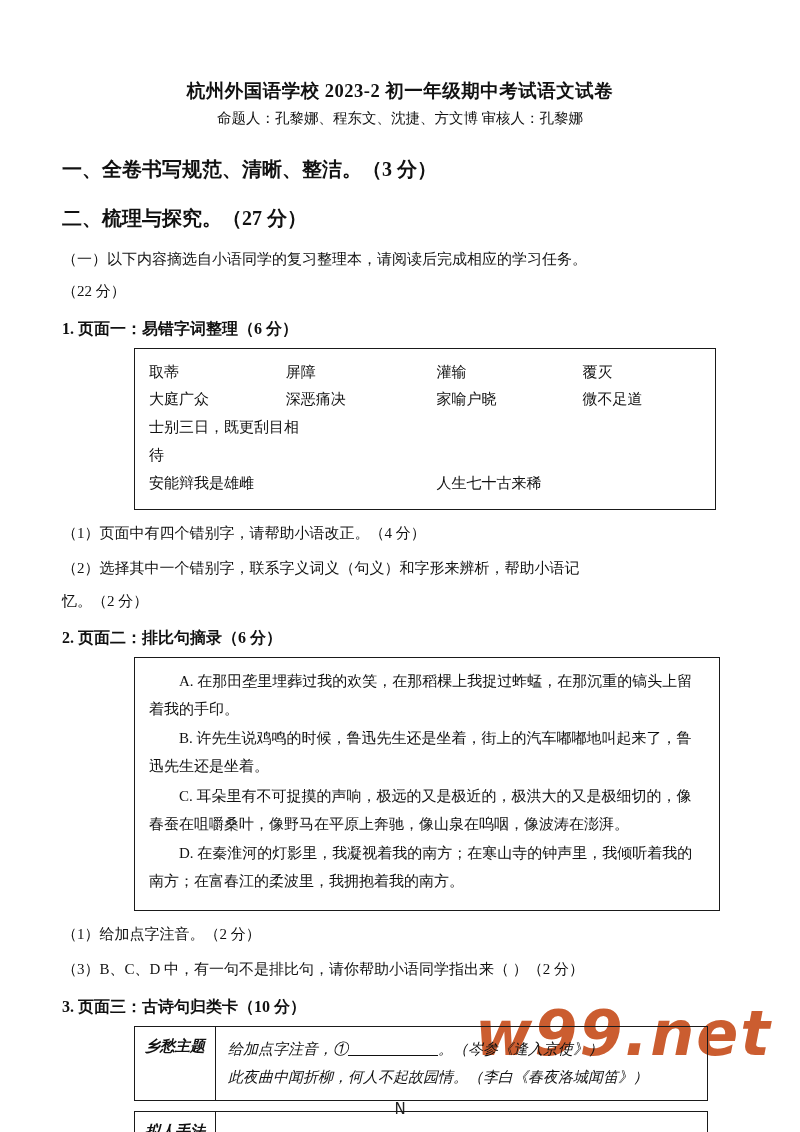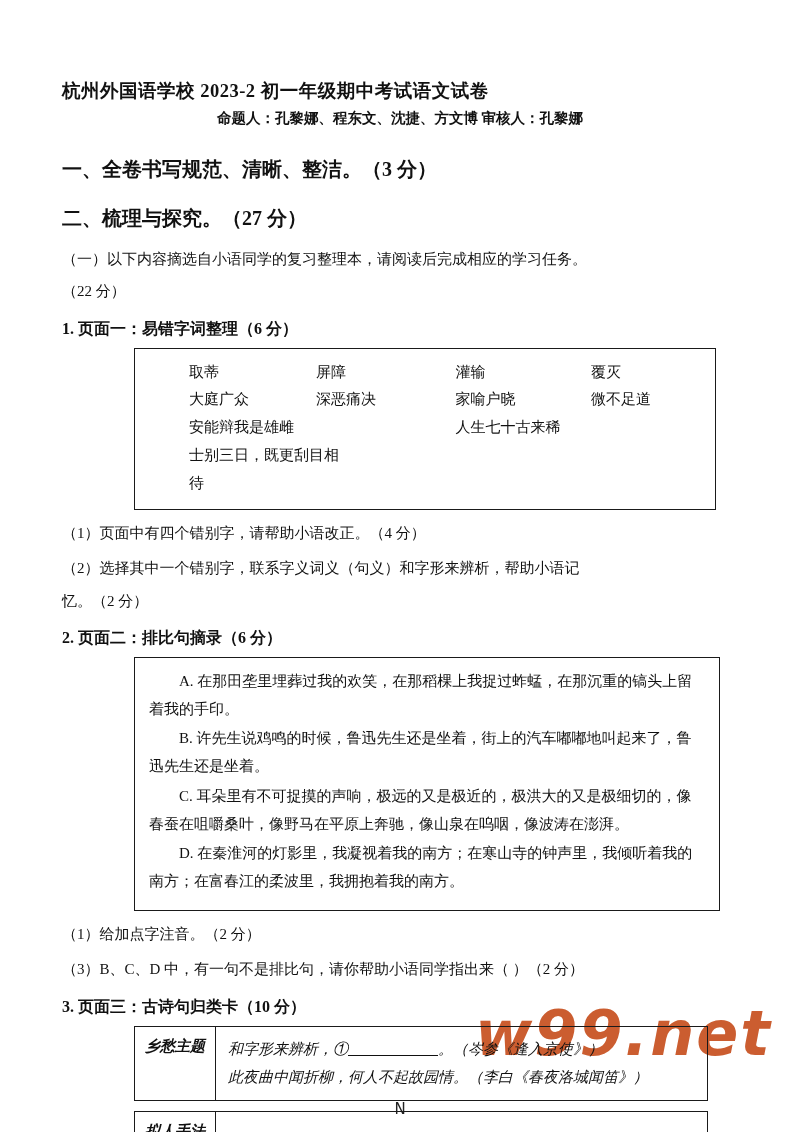--- a/index.html
+++ b/index.html
@@ -33,30 +33,30 @@
     color: #c2410c;
     letter-spacing: 2px;
     opacity: 0.85;
     pointer-events: none;
     user-select: none;
     z-index: 0;
   }
   .content { position: relative; z-index: 2; }
 
   .doc-title {
-    text-align: left;
+    text-align: center;
     font-size: 18.5px;
     font-weight: 700;
     letter-spacing: 0.5px;
     margin: 18px 0 6px 0;
   }
   .doc-subtitle {
     text-align: center;
     font-size: 14.5px;
-    font-weight: 700;
+    font-weight: 400;
     margin-bottom: 28px;
   }
   .sec-head {
     font-size: 20px;
     font-weight: 700;
     margin: 22px 0 14px 0;
   }
   .para {
     font-size: 15px;
     line-height: 1.75;
@@ -73,21 +73,21 @@
     margin: 6px 0 10px 0;
     font-size: 15px;
     line-height: 1.85;
   }
   .box.indent-left { margin-left: 72px; margin-right: 22px; }
   .box.wide { margin-left: 72px; margin-right: 18px; }
 
   .wordgrid {
     display: block;
   }
-  .wordrow { display: flex; margin-left: 40px; }
+  .wordrow { display: flex; }
   .wordrow span { display: inline-block; }
   .w1 { width: 150px; }
   .w2 { width: 165px; }
   .w3 { width: 160px; }
   .w4 { width: 130px; font-family: Liberation Serif, serif; }
 
   .pp { margin: 0 0 2px 0; text-indent: 2em; }
   .sub {
     font-size: 15px;
     line-height: 1.8;
@@ -158,27 +158,27 @@
           <span class="w3">灌输</span>
           <span class="w4">覆灭</span>
         </div>
         <div class="wordrow">
           <span class="w1">大庭广众</span>
           <span class="w2">深恶痛决</span>
           <span class="w3">家喻户晓</span>
           <span class="w4">微不足道</span>
         </div>
         <div class="wordrow">
+          <span class="w1">士别三日，既更刮目相待</span>
+        </div>
+        <div class="wordrow">
           <span class="w1">安能辩我是雄雌</span>
           <span class="w2"></span>
           <span class="w3">人生七十古来稀</span>
           <span class="w4"></span>
-        </div>
-        <div class="wordrow">
-          <span class="w1">士别三日，既更刮目相待</span>
         </div>
       </div>
     </div>
 
     <div class="sub">（1）页面中有四个错别字，请帮助小语改正。（4 分）</div>
     <div class="para">（2）选择其中一个错别字，联系字义词义（句义）和字形来辨析，帮助小语记</div>
     <div class="para">忆。（2 分）</div>
 
     <div class="qnum">2. 页面二：排比句摘录（6 分）</div>
 
@@ -191,21 +191,21 @@
 
     <div class="sub">（1）给加点字注音。（2 分）</div>
     <div class="sub">（3）B、C、D 中，有一句不是排比句，请你帮助小语同学指出来（    ）（2 分）</div>
 
     <div class="qnum">3. 页面三：古诗句归类卡（10 分）</div>
 
     <div class="table-kv">
       <div class="k">乡愁主题</div>
       <div class="v">
         <div>
-          <span>和字形来辨析，①</span><span class="blank"></span><span>。（岑参《逢入京使》）</span>
+          <span>给加点字注音，①</span><span class="blank"></span><span>。（岑参《逢入京使》）</span>
         </div>
         <div>
           <span>此夜曲中闻折柳，何人不起故园情。（李白《春夜洛城闻笛》）</span>
         </div>
       </div>
     </div>
 
     <div class="table-kv">
       <div class="k">拟人手法</div>
       <div class="v">

